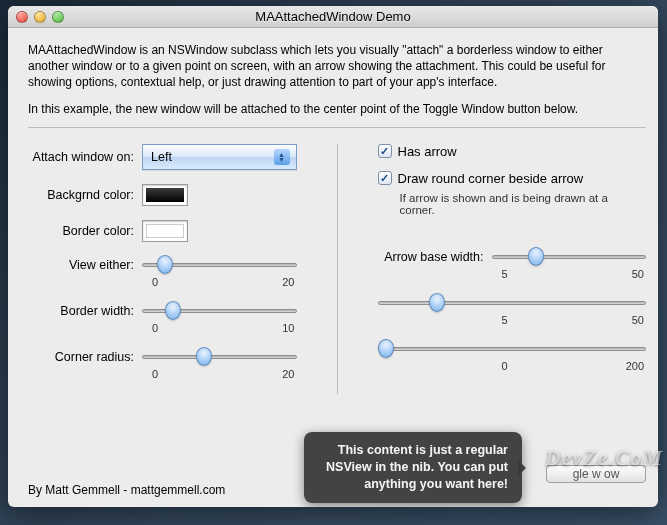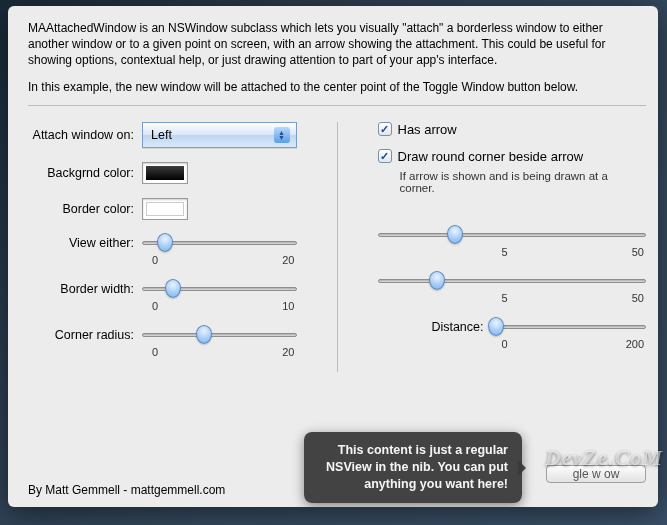--- a/index.html
+++ b/index.html
@@ -237,20 +237,28 @@
       color: rgba(255,255,255,0.55);
       text-shadow: 0 1px 3px rgba(0,0,0,0.5);
       letter-spacing: 1px;
       pointer-events: none;
     }
   </style>
 </head>
 <body>
 
 <div class="window">
+  <div class="titlebar">
+    <div class="traffic-lights">
+      <div class="tl close"></div>
+      <div class="tl min"></div>
+      <div class="tl zoom"></div>
+    </div>
+    <div class="title">MAAttachedWindow Demo</div>
+  </div>
 
   <div class="content">
     <div class="intro">
       <p>MAAttachedWindow is an NSWindow subclass which lets you visually "attach" a borderless window to either another window or to a given point on screen, with an arrow showing the attachment. This could be useful for showing options, contextual help, or just drawing attention to part of your app's interface.</p>
       <p>In this example, the new window will be attached to the center point of the Toggle Window button below.</p>
     </div>
     <hr>
 
     <div class="columns">
 
@@ -333,20 +341,21 @@
         <div class="check-row">
           <div class="aqua-check">✓</div>
           <span>Draw round corner beside arrow</span>
         </div>
         <div class="sub-note">If arrow is shown and is being drawn at a corner.</div>
 
         <div style="height:18px"></div>
 
         <div class="slider-block">
           <div class="slider-row">
+            <div class="row-label">Arrow base width:</div>
             <div class="slider">
               <div class="track"></div>
               <div class="thumb" style="left:29%"></div>
             </div>
           </div>
           <div class="slider-ticks">
             <span>5</span>
             <span>50</span>
           </div>
         </div>
@@ -359,21 +368,20 @@
             </div>
           </div>
           <div class="slider-ticks">
             <span>5</span>
             <span>50</span>
           </div>
         </div>
 
         <div class="slider-block">
           <div class="slider-row">
-            <div class="row-label">Distance:</div>
             <div class="slider">
               <div class="track"></div>
               <div class="thumb" style="left:3%"></div>
             </div>
           </div>
           <div class="slider-ticks">
             <span>0</span>
             <span>200</span>
           </div>
         </div>

